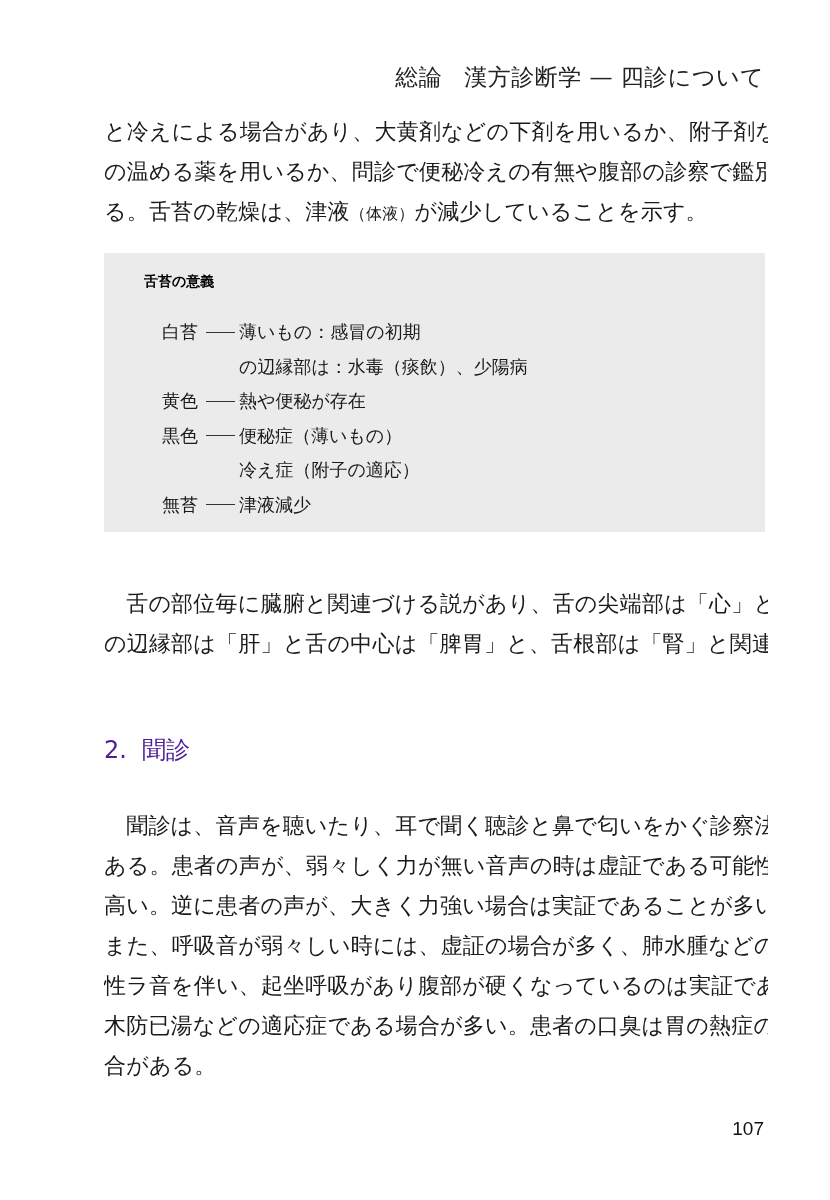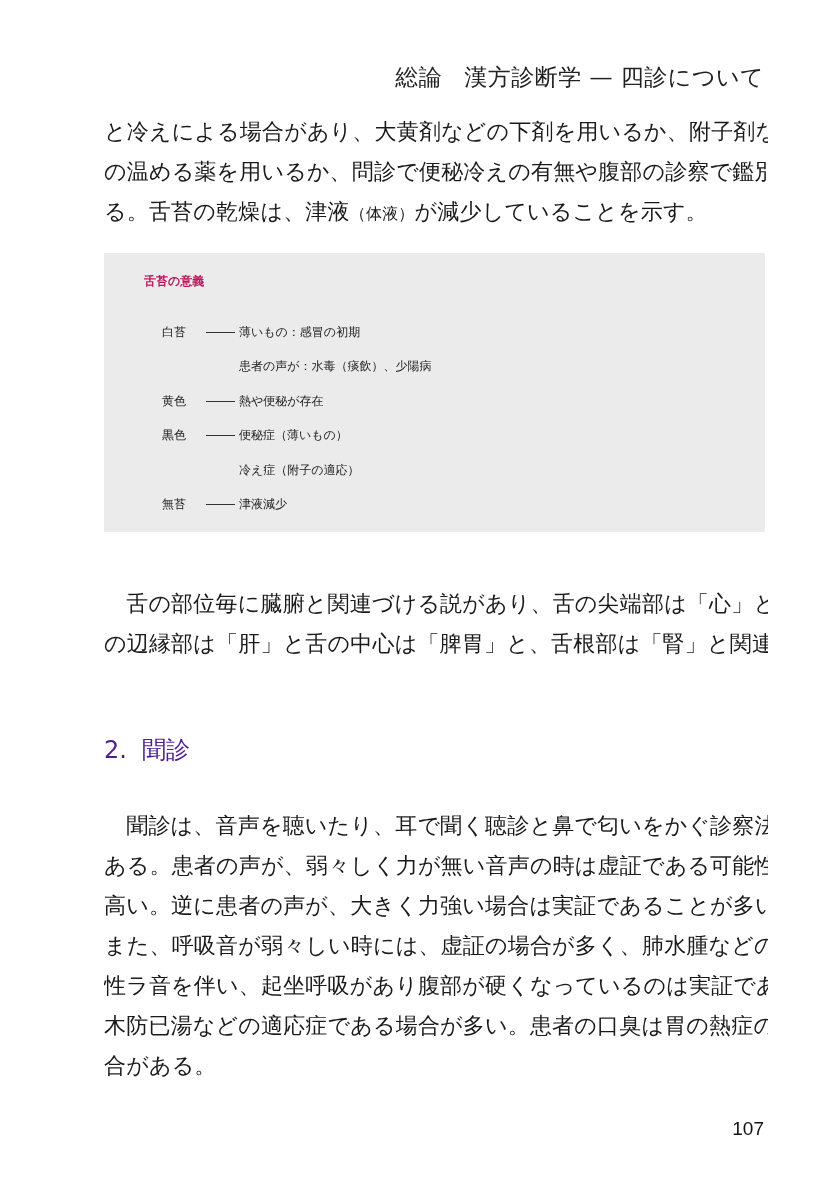--- a/index.html
+++ b/index.html
@@ -58,30 +58,30 @@
       top: 253px;
       width: 661px;
       height: 279px;
       background: #ebebeb;
     }
     .sidebox-title {
       position: absolute;
       left: 40px;
       top: 20px;
       font-family: "DejaVu Sans", "Liberation Sans", sans-serif;
-      font-size: 12px;
+      font-size: 14px;
       font-weight: 600;
-      color: #be185d;
+      color: #000000;
     }
     .sidebox-rows {
       position: absolute;
       left: 58px;
       top: 62px;
       font-family: "DejaVu Sans", "Liberation Sans", sans-serif;
-      font-size: 12px;
+      font-size: 18px;
       color: #1a1a1a;
     }
     .sb-row {
       display: flex;
       align-items: center;
       height: 34.5px;
       white-space: nowrap;
     }
     .sb-term {
       width: 40px;
@@ -140,21 +140,21 @@
 <div class="sidebox">
   <div class="sidebox-title">舌苔の意義</div>
   <div class="sidebox-rows">
     <div class="sb-row">
       <span class="sb-term">白苔</span>
       <span class="sb-dash"></span>
       <span class="sb-desc">薄いもの：感冒の初期</span>
     </div>
     <div class="sb-row">
       <span class="sb-spacer"></span>
-      <span class="sb-desc">患者の声が：水毒（痰飲）、少陽病</span>
+      <span class="sb-desc">の辺縁部は：水毒（痰飲）、少陽病</span>
     </div>
     <div class="sb-row">
       <span class="sb-term">黄色</span>
       <span class="sb-dash"></span>
       <span class="sb-desc">熱や便秘が存在</span>
     </div>
     <div class="sb-row">
       <span class="sb-term">黒色</span>
       <span class="sb-dash"></span>
       <span class="sb-desc">便秘症（薄いもの）</span>

